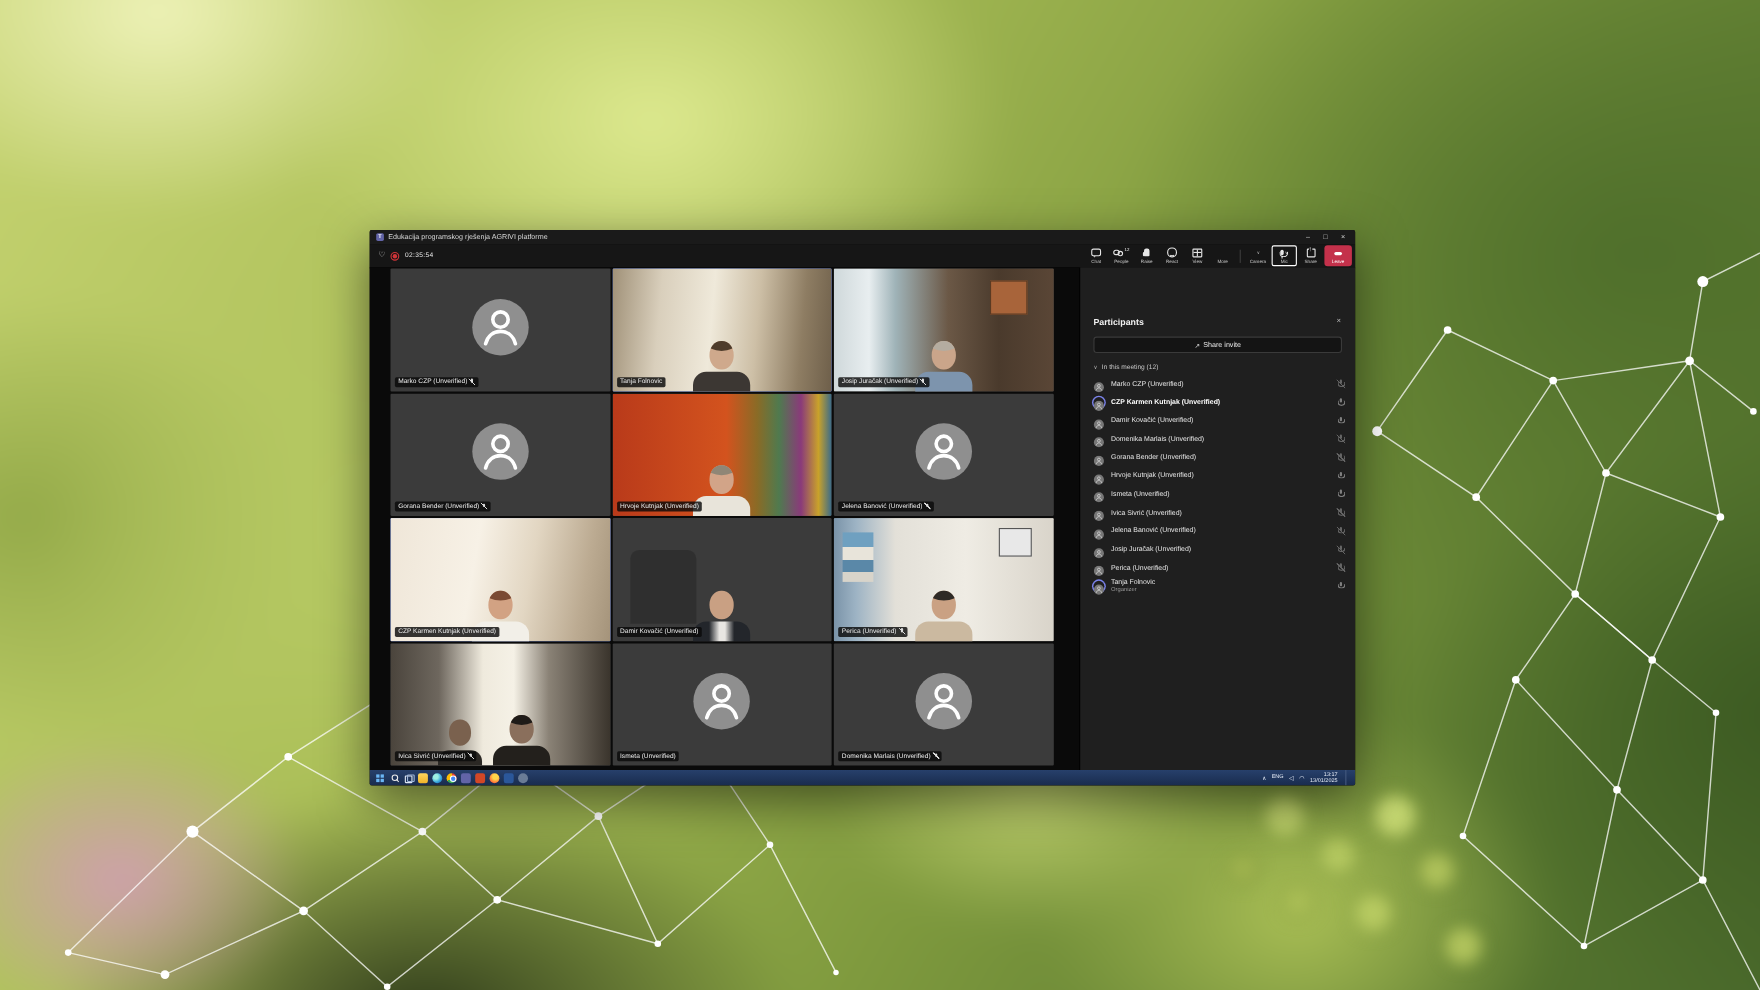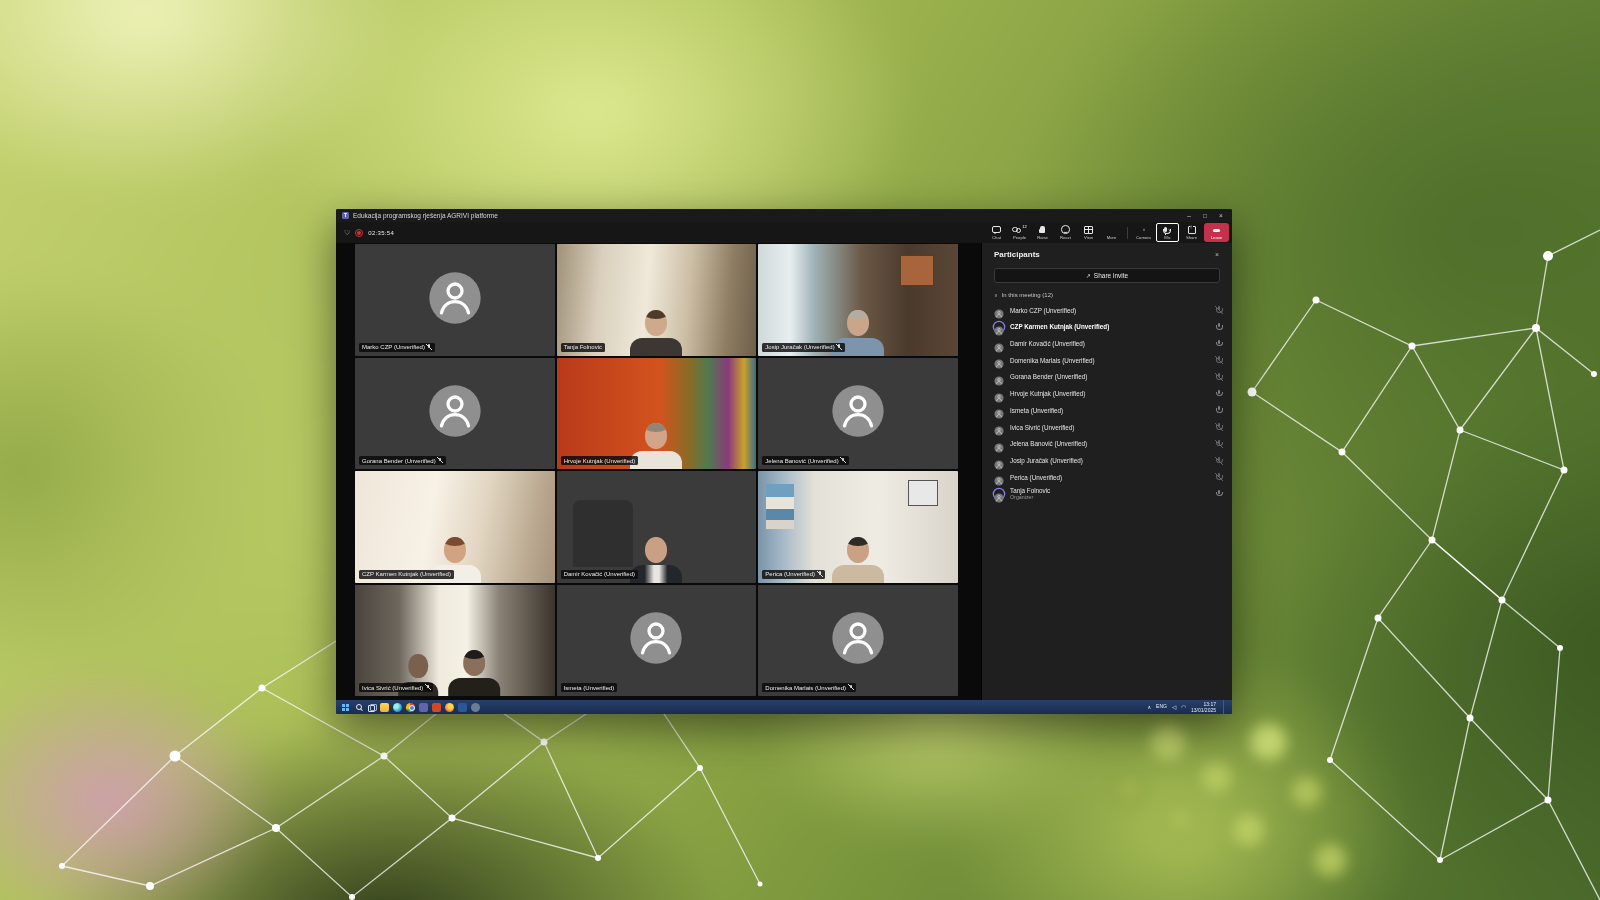--- a/index.html
+++ b/index.html
@@ -116,21 +116,21 @@
   .scene-perica .scene::after{content:"";position:absolute;right:10%;top:8%;width:14%;height:22%;background:#e8e8e8;border:1px solid #555;}
   .scene-perica .scene::before{content:"";position:absolute;left:4%;top:12%;width:14%;height:40%;
     background:linear-gradient(#6fa0c0 0 30%,#e8e4da 30% 55%,#5a88a8 55% 80%,#d8d4ca 80% 100%);}
   .scene-ivica{--bg:linear-gradient(90deg,#4a443c 0%,#6e675e 22%,#efeadd 42%,#f5f1e6 56%,#8a8276 72%,#3a342c 100%);
     --skin:#8a6f5c;--hair:#1f1b18;--shirt:#23201c;}
   .scene-ivica .vperson{transform:translateX(-20%);}
   .scene-ivica .vperson::before{content:"";position:absolute;left:-34px;top:4px;width:20px;height:24px;border-radius:48%;background:#7a614e;}
   .scene-ivica .vperson::after{content:"";position:absolute;left:-44px;bottom:-6px;width:40px;height:20px;border-radius:10px 10px 0 0;background:#2b2824;}
   
   .panel{position:absolute;right:0;top:0;width:250px;bottom:0;background:#1f1f1f;border-left:1px solid #000;}
-  .p-head{display:flex;align-items:center;padding:7px 10px 5px 12px;}
+  .p-head{display:flex;align-items:center;padding:7px 10px 5px 12px;margin-top:38px;}
   .p-title{font-size:8px;font-weight:bold;color:#f0f0f0;}
   .p-close{margin-left:auto;color:#bbb;font-size:7px;width:10px;text-align:center;}
   .share-btn{margin:4px 12px 0;height:13px;border:1px solid #3a3a3a;border-radius:3px;background:#141414;
     display:flex;align-items:center;justify-content:center;gap:3px;color:#e8e8e8;font-size:6.5px;}
   .share-arrow{font-size:6px;color:#e8e8e8;}
   .p-section{display:flex;align-items:center;gap:4px;margin:9px 12px 4px;color:#c8c8c8;font-size:6px;}
   .p-sec-chev{font-size:5px;color:#aaa;}
   .plist{margin-top:2px;}
   .prow{display:flex;align-items:center;height:16.7px;padding:0 10px 0 12px;}
   .pavatar{width:10px;height:10px;border-radius:50%;flex:0 0 auto;margin-right:6px;position:relative;}

